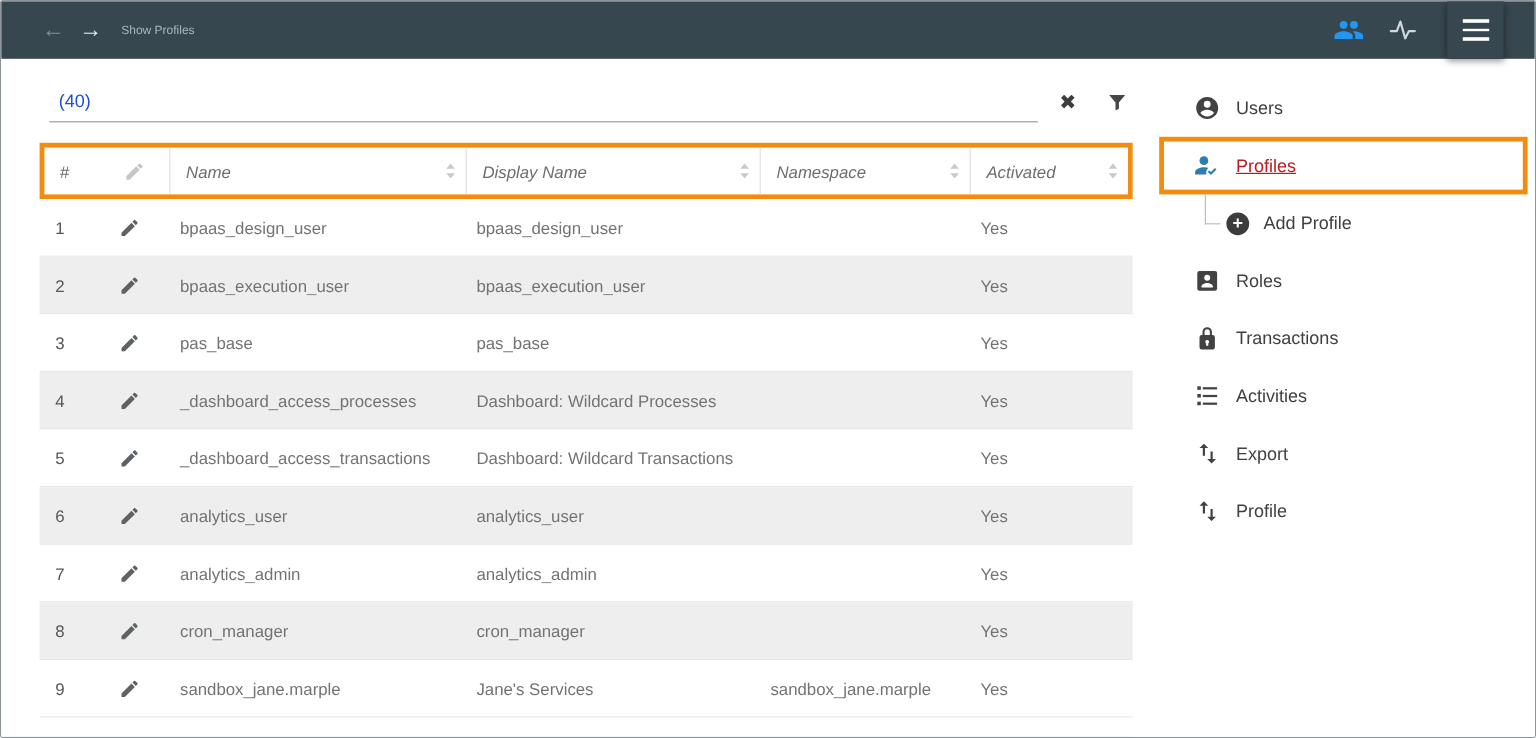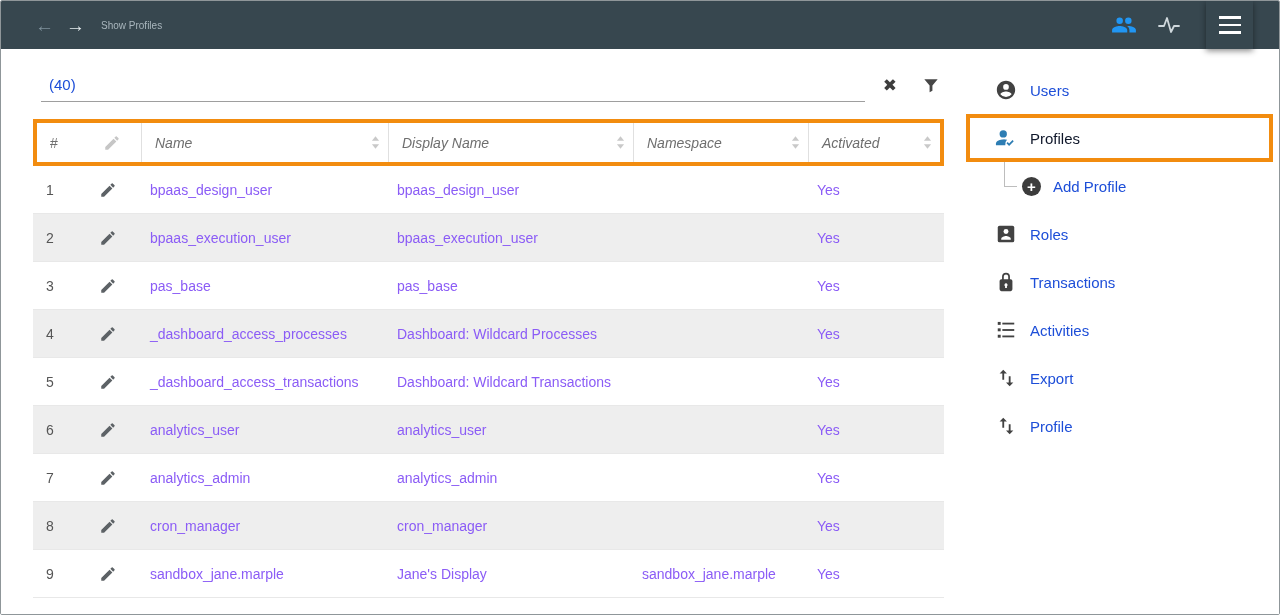--- a/index.html
+++ b/index.html
@@ -58,31 +58,31 @@
         font-size: 14px; color: #6e6e6e; cursor: pointer; }
   .th.sep { border-left: 1px solid #e0e0e0; font-style: italic; }
   .th-edit { justify-content: flex-start; padding-left: 10px; cursor: default; }
   .sort { display: flex; flex-direction: column; gap: 2px; }
 
   .trow {
     display: grid; grid-template-columns: 56px 48px 247px 245px 175px auto;
     height: 48px; align-items: center; border-bottom: 1px solid #e8e8e8; background: #fff; cursor: pointer;
   }
   .tbody .trow:nth-of-type(even) { background: #eeeeee; }
-  .td { font-size: 14px; color: #8b5cf6; padding-left: 13px; overflow: hidden; white-space: nowrap; }
+  .td { font-size: 14px; color: #737373; padding-left: 13px; overflow: hidden; white-space: nowrap; }
   .td-num { color: #555; }
   .td-edit { padding-left: 10px; display: flex; align-items: center; }
 
   
   .side-item { height: 48px; display: flex; align-items: center; padding-left: 51px; cursor: pointer; }
-  .slabel { font-size: 15px; color: #1d4ed8; margin-left: 13px; }
+  .slabel { font-size: 15px; color: #404040; margin-left: 13px; }
   .side-item.selected {
     border: 4px solid #F28C0F; margin-left: 22px; margin-right: 6px; padding-left: 25px;
   }
-  .side-item.selected .slabel { color: #0f172a; }
+  .side-item.selected .slabel { color: #b91c1c; text-decoration: underline; }
   .side-item.add { position: relative; padding-left: 78px; }
   .connector {
     position: absolute; left: 60px; top: 0; width: 13px; height: 25px;
     border-left: 1px solid #bdbdbd; border-bottom: 1px solid #bdbdbd;
   }
   .plus-circle {
     width: 19px; height: 19px; border-radius: 50%; background: #3c3c3c; color: #fff;
     display: flex; align-items: center; justify-content: center;
     font-size: 15px; font-weight: bold; line-height: 1; flex: none;
   }
@@ -278,21 +278,21 @@
             </div>
 
             <div class="trow">
               <div class="td td-num">9</div>
               <div class="td td-edit">
                 <svg width="18" height="18" viewBox="0 0 24 24">
                   <path fill="#5d6266" d="M3 17.25V21h3.75L17.81 9.94l-3.75-3.75L3 17.25zM20.71 7.04c.39-.39.39-1.02 0-1.41l-2.34-2.34a.996.996 0 00-1.41 0l-1.83 1.83 3.75 3.75 1.83-1.83z"></path>
                 </svg>
               </div>
               <div class="td">sandbox_jane.marple</div>
-              <div class="td">Jane's Display</div>
+              <div class="td">Jane's Services</div>
               <div class="td">sandbox_jane.marple</div>
               <div class="td">Yes</div>
             </div>
           </div>
       </div>
     </main>
 
     <aside class="sidebar">
 
       <div class="side-item">

